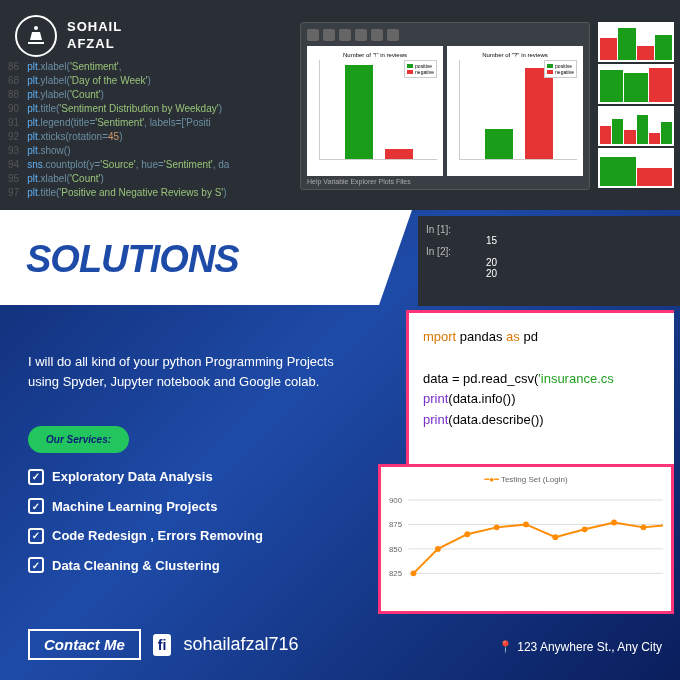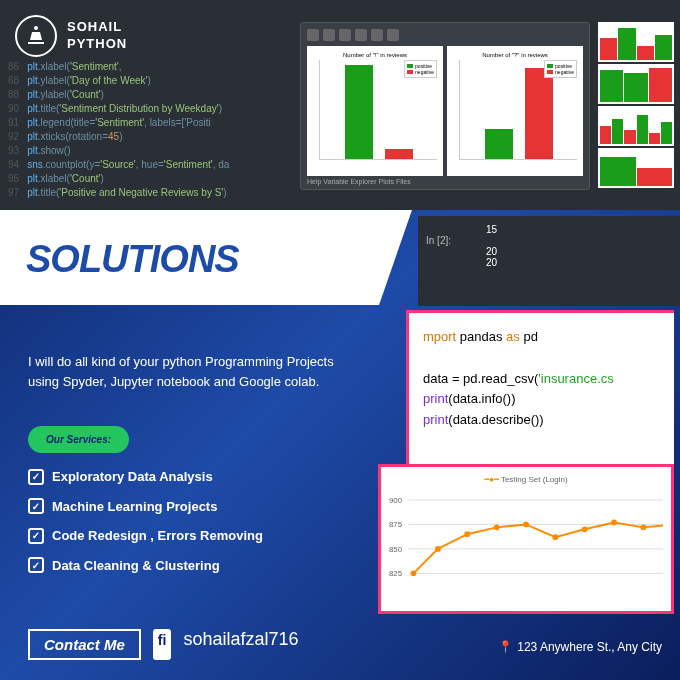--- a/index.html
+++ b/index.html
@@ -41,21 +41,21 @@
 .check{width:16px;height:16px;border:2px solid white;border-radius:3px;display:flex;align-items:center;justify-content:center;font-size:10px}
 .console{position:absolute;top:216px;right:0;width:262px;height:90px;background:#2a2f36;color:#bbb;font-family:monospace;font-size:10px;padding:8px}
 .console .w{color:white}
 .code-snippet{position:absolute;top:310px;right:6px;width:268px;height:170px;background:white;border-top:3px solid #ff3377;border-left:3px solid #ff3377;padding:14px;font-family:monospace;font-size:13px;line-height:1.6}
 .code-snippet .kw{color:#d97700}
 .code-snippet .str{color:#22a022}
 .code-snippet .fn{color:#7a2fc9}
 .line-chart{position:absolute;top:464px;right:6px;width:296px;height:150px;background:white;border:3px solid #ff3377;padding:8px}
 .line-chart .legend2{font-size:8px;text-align:center;color:#666}
 .line-chart svg{width:100%;height:120px}
-.contact{position:absolute;bottom:20px;left:28px;display:flex;gap:12px;color:white}
+.contact{position:absolute;bottom:20px;left:28px;display:flex;align-items:center;gap:12px;color:white}
 .contact-btn{border:2px solid white;padding:5px 14px;font-weight:bold;font-style:italic;font-size:15px}
 .fi{background:white;color:#0a1e7a;font-weight:bold;font-size:14px;padding:3px 5px;border-radius:3px}
 .handle{font-size:18px}
 .address{position:absolute;bottom:26px;right:18px;color:white;font-size:12px;display:flex;align-items:center;gap:4px}
 </style>
 </head>
 <body>
 
 <div class="code-bg" id="codebg">
     <div><span class="ln">86</span><span class="fn">plt</span>.xlabel(<span class="str">'Sentiment'</span>,</div>
@@ -143,28 +143,29 @@
       <div class="small-bar" style="height:50%;background:#e63333"></div>
     </div>
 </div>
 
 <div class="header">
   <div class="avatar">
       <svg viewBox="0 0 24 24">
         <path d="M4 18h16v2H4zm2-2h12l-2-8h-8zM12 2a2 2 0 100 4 2 2 0 000-4z"></path>
       </svg>
     </div>
-  <div class="name"><span>SOHAIL</span><br><span>PYTHON</span></div>
+  <div class="name"><span>SOHAIL</span><br><span>AFZAL</span></div>
 </div>
 
 <div class="headline-card">
   <div class="headline2">SOLUTIONS</div>
 </div>
 
 <div class="console">
+  <div><span>In [1]:</span></div>
   <div class="w" style="margin-left:60px">15</div>
   <div><span>In [2]:</span></div>
   <div class="w" style="margin-left:60px"><span>20</span></div>
   <div class="w" style="margin-left:60px"><span>20</span></div>
 </div>
 
 <div class="code-snippet">
   <div><span class="kw">mport </span><span>pandas </span><span class="kw">as </span><span>pd</span></div>
   <br>
   <div><span>data = pd.read_csv(</span><span class="str">'insurance.cs</span></div>

